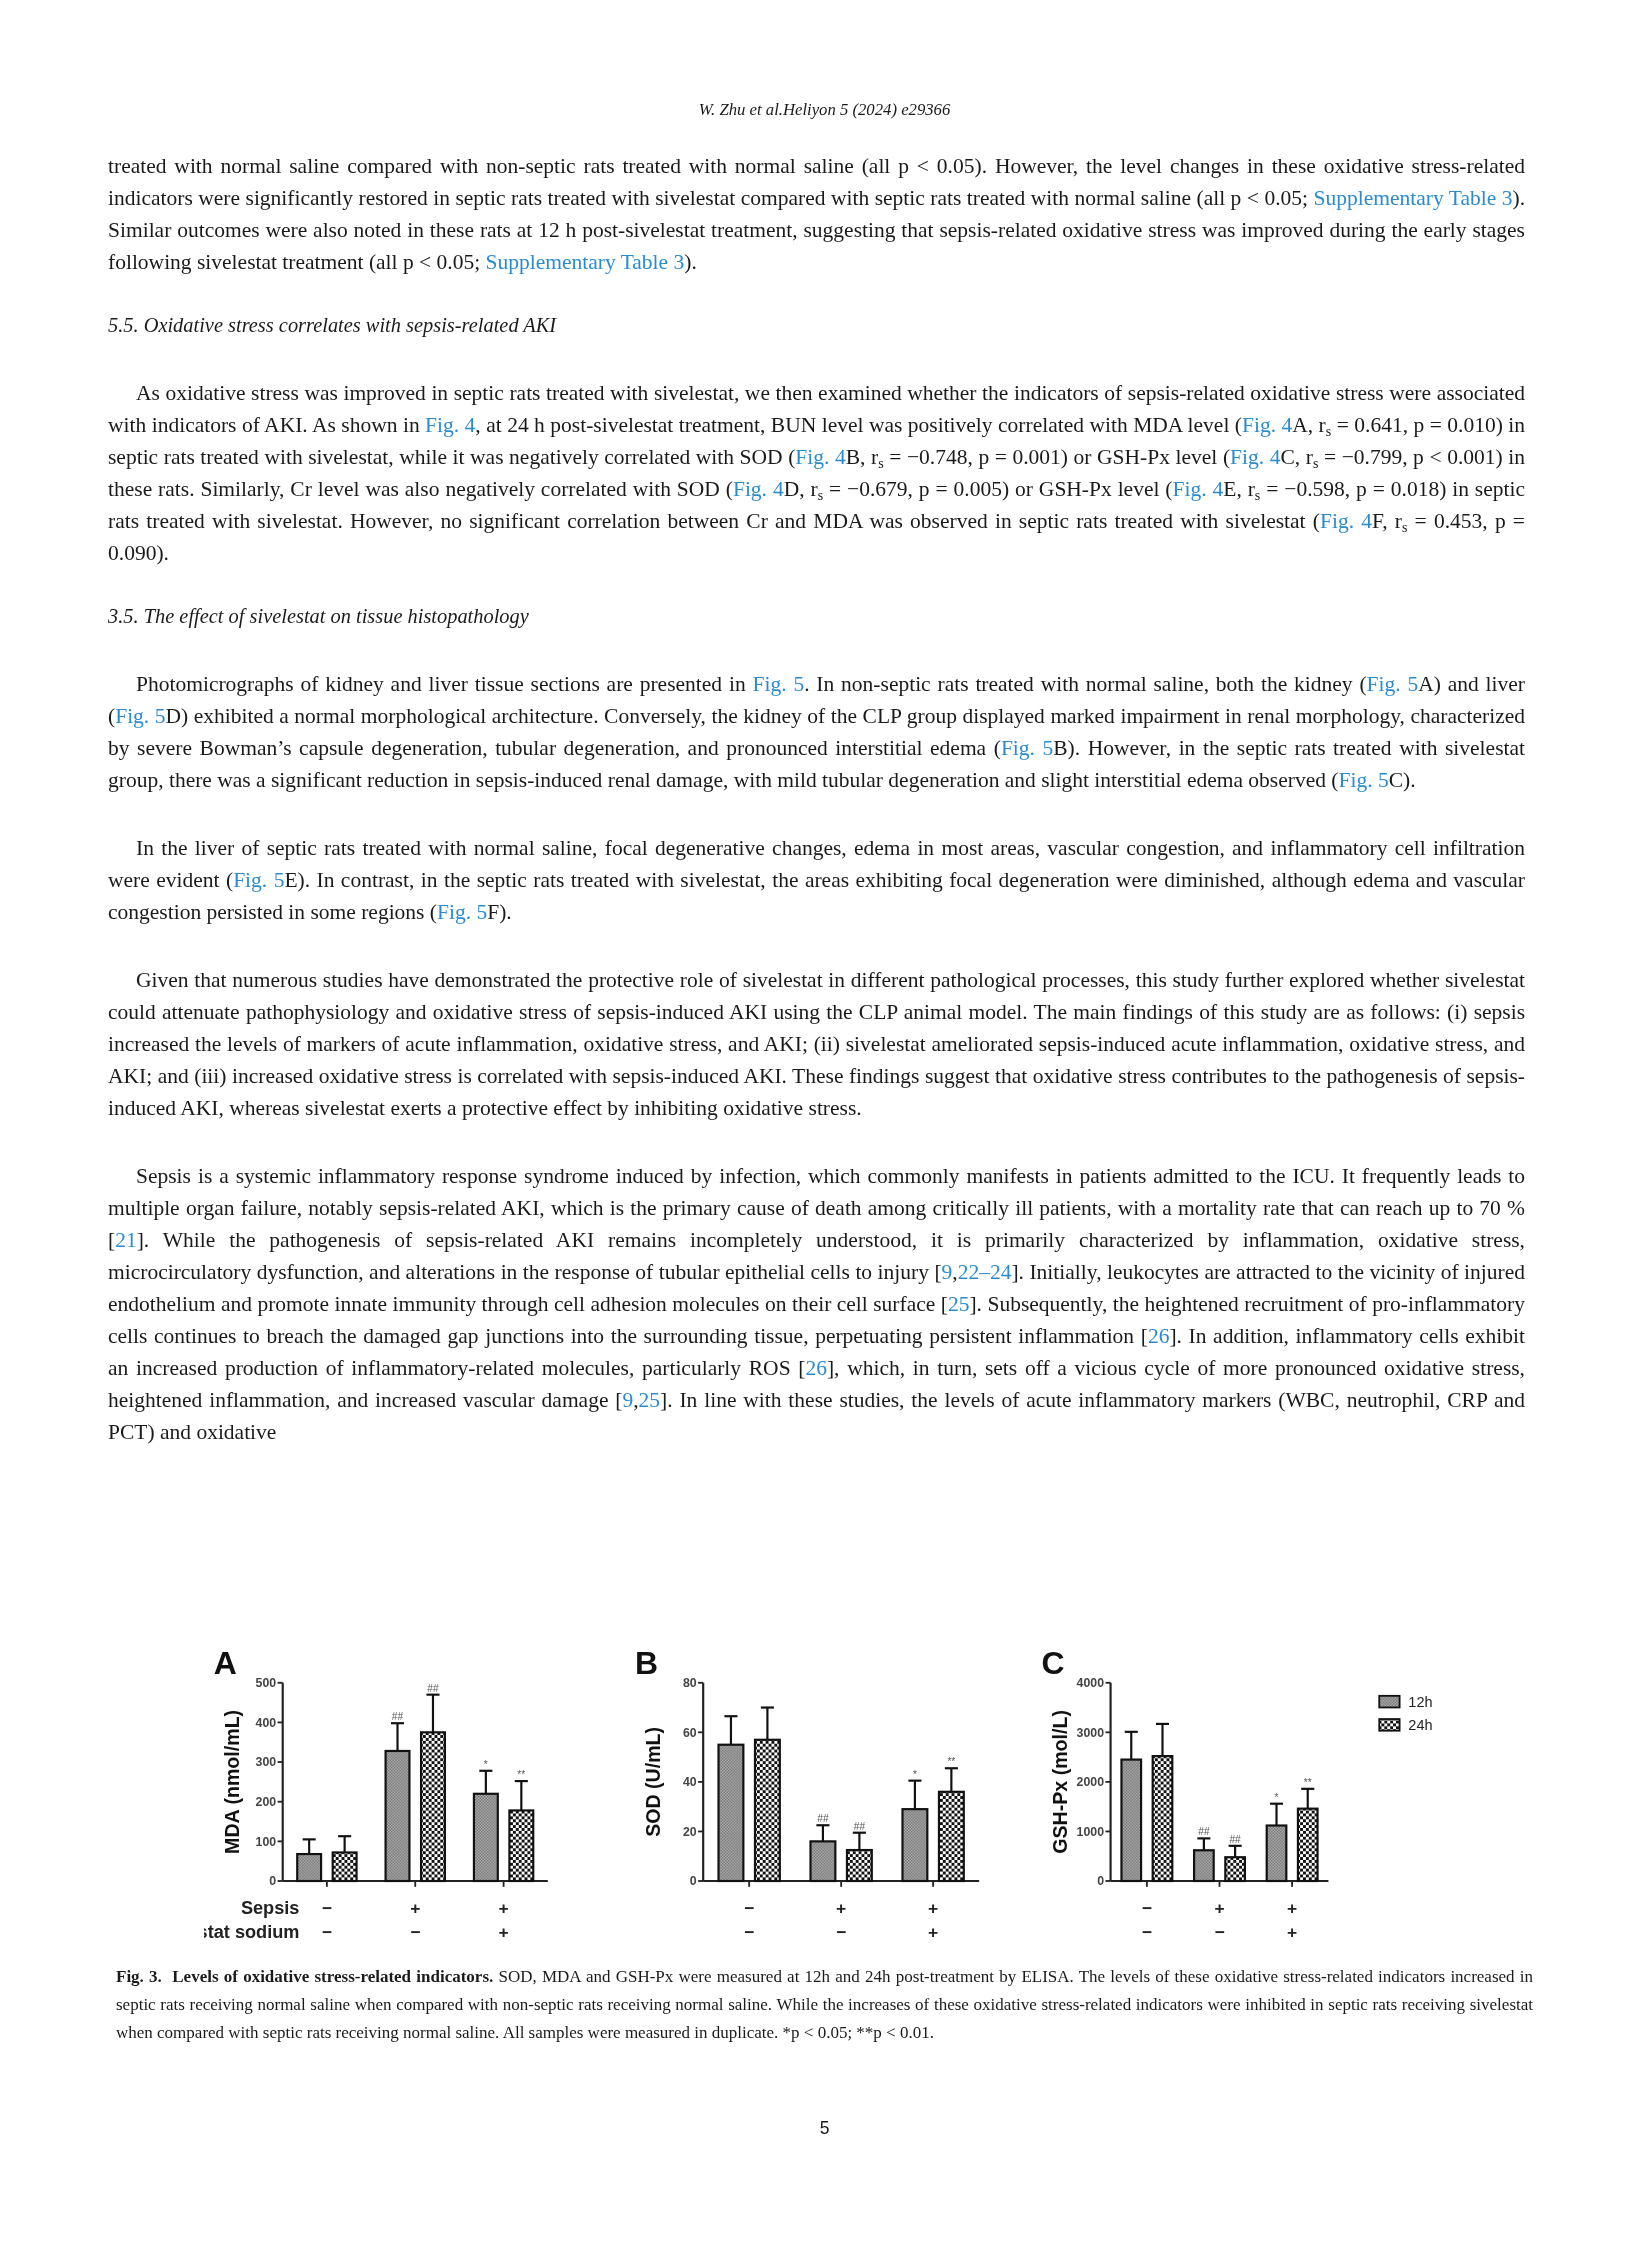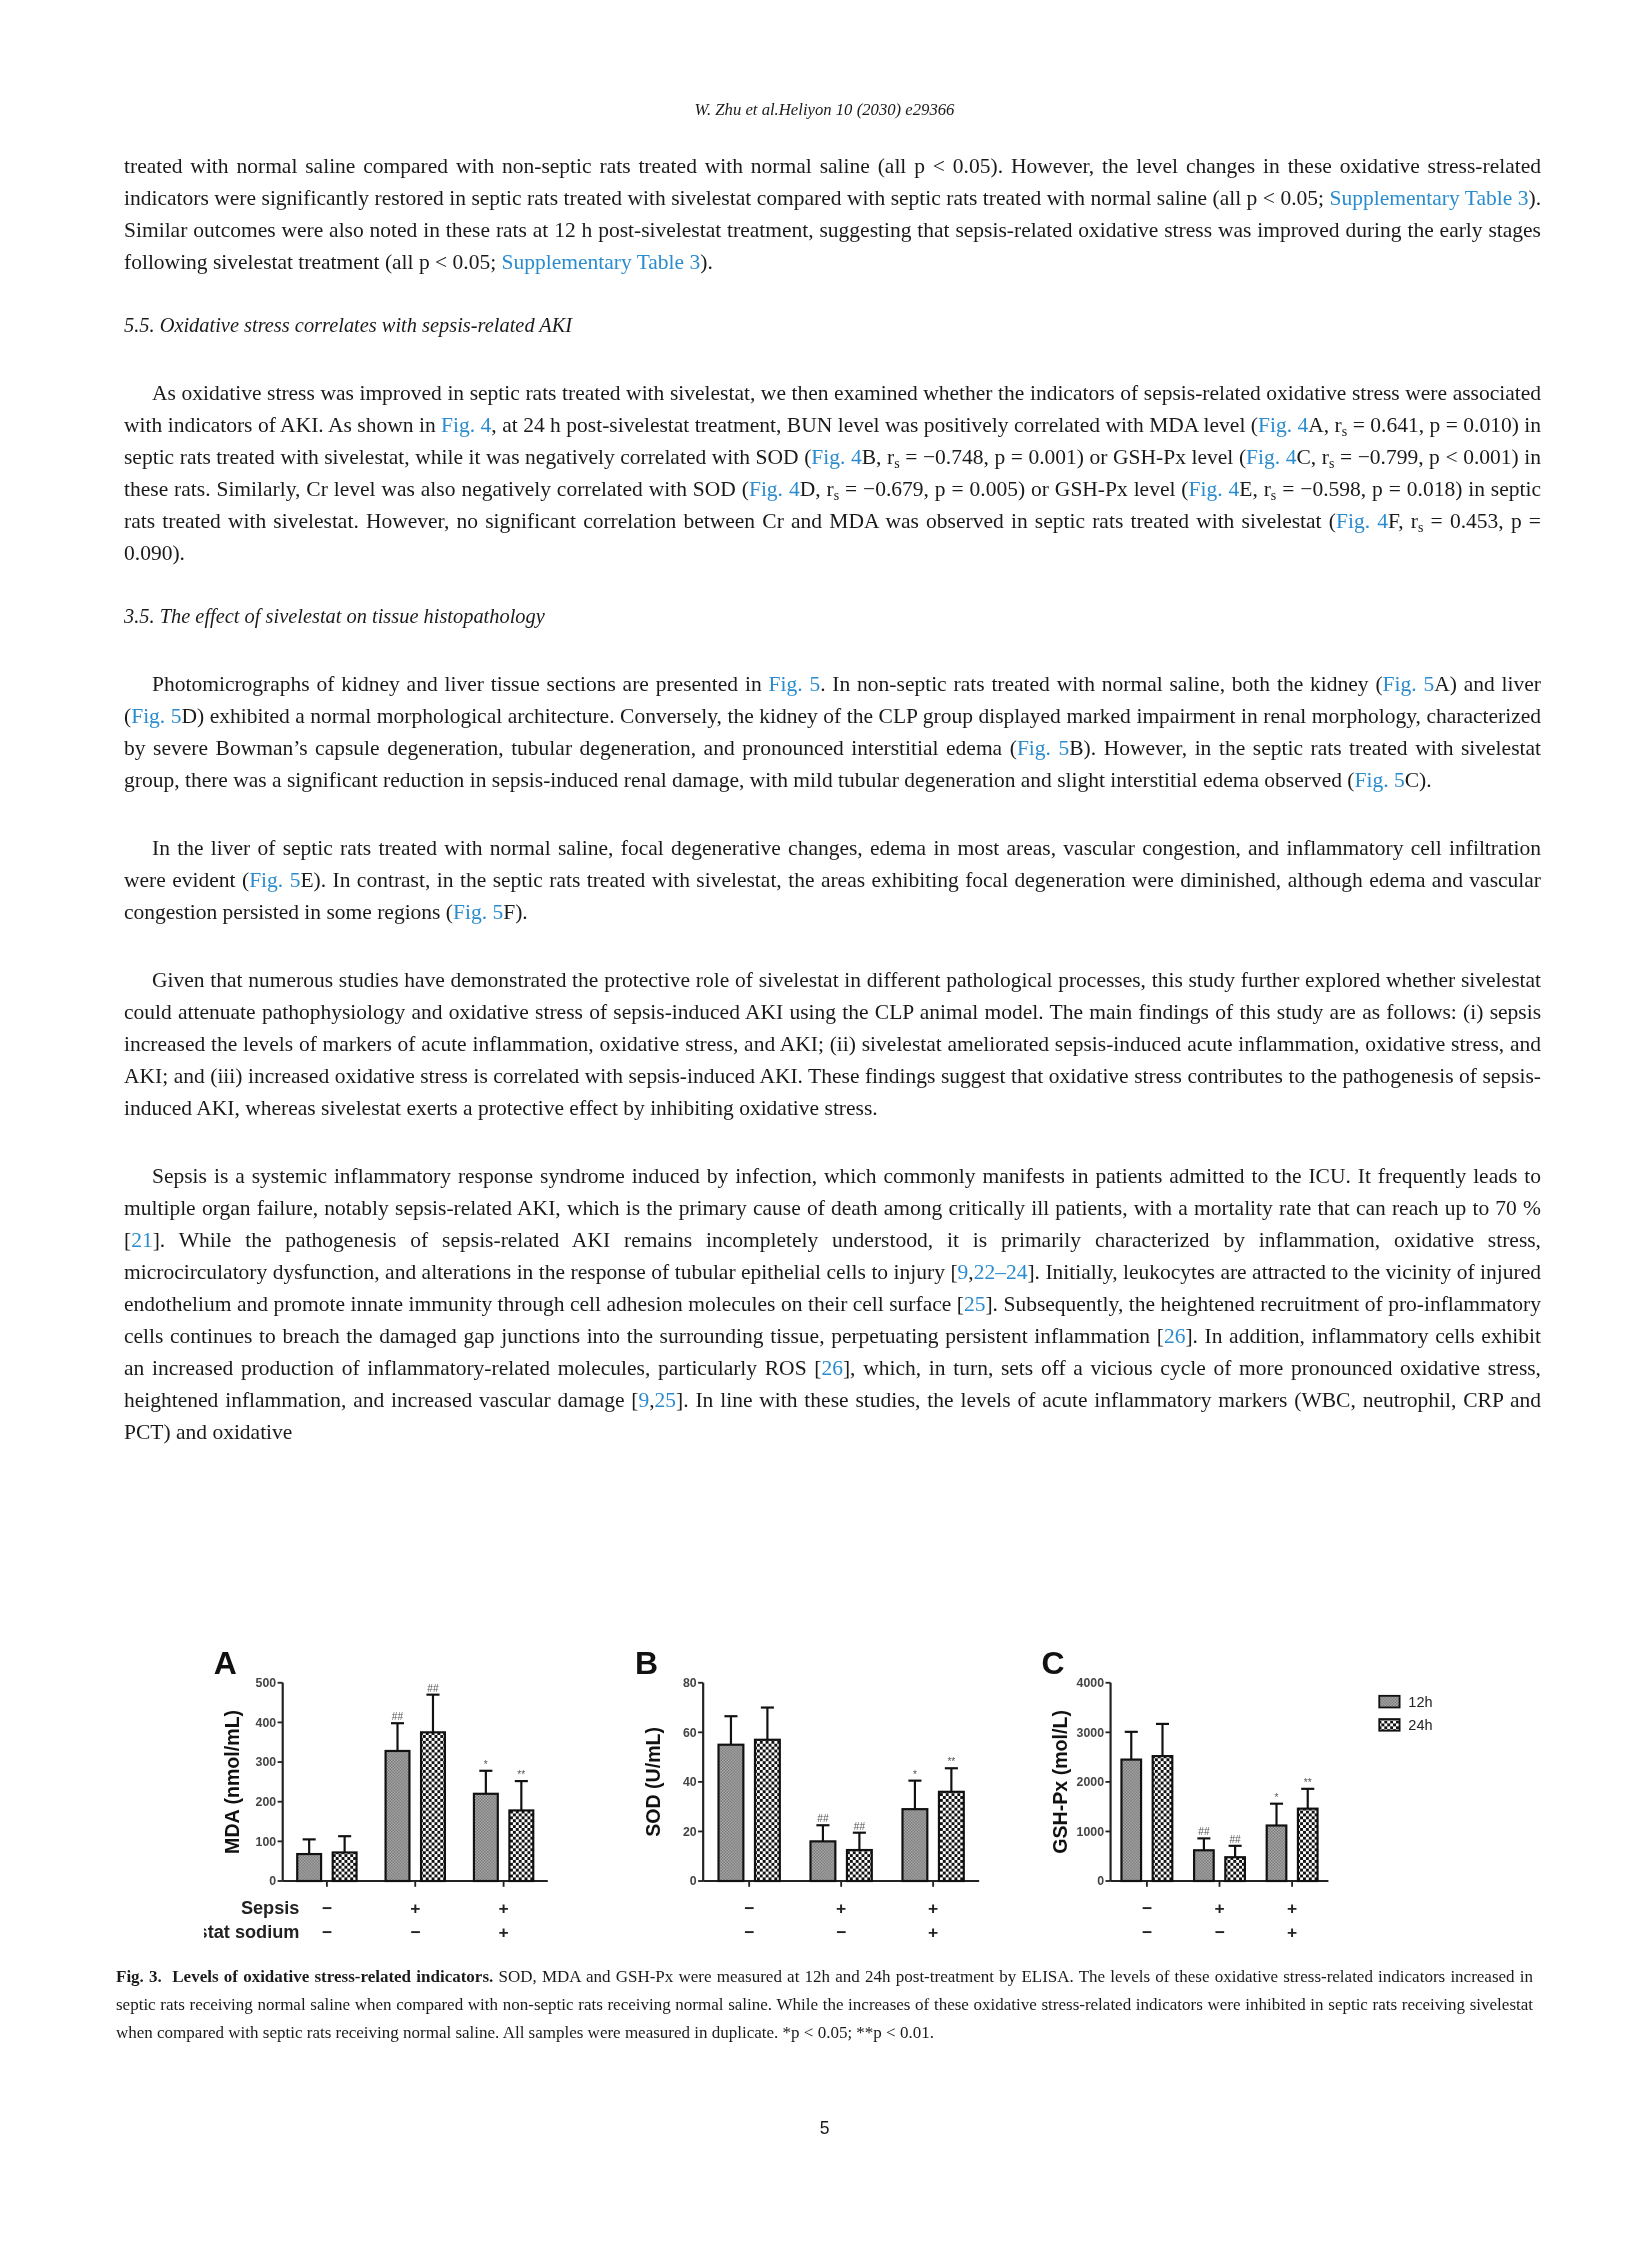--- a/index.html
+++ b/index.html
@@ -1,41 +1,41 @@
 <!DOCTYPE html>
 <html style="font-size:11.6px"><head>
 <meta charset="utf-8">
 <style>
   html, body { margin:0; padding:0; background:#ffffff; }
   body { width:1649px; height:2250px; position:relative; overflow:hidden;
          font-family:"Liberation Serif","DejaVu Serif",serif; color:#1a1a1a; }
   .running-head { position:absolute; top:100px; left:116px; width:1417px; font-style:italic;
          font-size:16.7px; display:flex; justify-content:center; }
-  .body { position:absolute; top:150px; left:124px; width:1417px; font-size:21.5px; line-height:32px;
+  .body { position:absolute; top:150px; left:108px; width:1417px; font-size:21.5px; line-height:32px;
           text-align:justify; }
   .body p { margin:0; text-indent:0; }
   .body p.indent { text-indent:28px;margin-top:36px; }
   .sec-head { font-style:italic; font-size:20.4px; margin:31px 0 29px 0; }
   .sec-head.bold { font-style:normal; font-weight:bold; }
   a.ref, span.ref { color:#2a8ccf; text-decoration:none; }
   sub { font-size:14px; vertical-align:-3.6px; line-height:0; }
   .figure { position:absolute; left:204px; top:1645px; width:1360px; height:305px; }
   .caption { position:absolute; top:1963px; left:116px; width:1417px; font-size:17px; line-height:28px;
              text-align:justify; }
   .caption b { font-weight:bold; }
   .pagenum { position:absolute; top:2118px; left:0; width:1649px; text-align:center; font-size:17.5px;
              font-family:"Liberation Sans","DejaVu Sans",sans-serif; }
   svg text { font-family:"Liberation Sans","DejaVu Sans",sans-serif; }
 </style>
 </head>
 <body>
 
 <div class="running-head">
   <span>W. Zhu et al.</span>
-  <span>Heliyon 10 (2030) e29366</span>
+  <span>Heliyon 5 (2024) e29366</span>
 </div>
 
 <div class="body">
   <p><span>treated with normal saline compared with non-septic rats treated with normal saline (all p &lt; 0.05). However, the level changes in these oxidative stress-related indicators were significantly restored in septic rats treated with sivelestat compared with septic rats treated with normal saline (all p &lt; 0.05; </span><a class="ref">Supplementary Table 3</a><span>). Similar outcomes were also noted in these rats at 12 h post-sivelestat treatment, suggesting that sepsis-related oxidative stress was improved during the early stages following sivelestat treatment (all p &lt; 0.05; </span><a class="ref">Supplementary Table 3</a><span>).</span></p>
 
   <div class="sec-head">5.5.  Oxidative stress correlates with sepsis-related AKI</div>
   <p class="indent"><span>As oxidative stress was improved in septic rats treated with sivelestat, we then examined whether the indicators of sepsis-related oxidative stress were associated with indicators of AKI. As shown in </span><a class="ref">Fig. 4</a><span>, at 24 h post-sivelestat treatment, BUN level was positively correlated with MDA level (</span><a class="ref">Fig. 4</a><span>A, r</span><sub>s</sub><span> = 0.641, p = 0.010) in septic rats treated with sivelestat, while it was negatively correlated with SOD (</span><a class="ref">Fig. 4</a><span>B, r</span><sub>s</sub><span> = −0.748, p = 0.001) or GSH-Px level (</span><a class="ref">Fig. 4</a><span>C, r</span><sub>s</sub><span> = −0.799, p &lt; 0.001) in these rats. Similarly, Cr level was also negatively correlated with SOD (</span><a class="ref">Fig. 4</a><span>D, r</span><sub>s</sub><span> = −0.679, p = 0.005) or GSH-Px level (</span><a class="ref">Fig. 4</a><span>E, r</span><sub>s</sub><span> = −0.598, p = 0.018) in septic rats treated with sivelestat. However, no significant correlation between Cr and MDA was observed in septic rats treated with sivelestat (</span><a class="ref">Fig. 4</a><span>F, r</span><sub>s</sub><span> = 0.453, p = 0.090).</span></p>
 
   <div class="sec-head">3.5.  The effect of sivelestat on tissue histopathology</div>
   <p class="indent"><span>Photomicrographs of kidney and liver tissue sections are presented in </span><a class="ref">Fig. 5</a><span>. In non-septic rats treated with normal saline, both the kidney (</span><a class="ref">Fig. 5</a><span>A) and liver (</span><a class="ref">Fig. 5</a><span>D) exhibited a normal morphological architecture. Conversely, the kidney of the CLP group displayed marked impairment in renal morphology, characterized by severe Bowman’s capsule degeneration, tubular degeneration, and pronounced interstitial edema (</span><a class="ref">Fig. 5</a><span>B). However, in the septic rats treated with sivelestat group, there was a significant reduction in sepsis-induced renal damage, with mild tubular degeneration and slight interstitial edema observed (</span><a class="ref">Fig. 5</a><span>C).</span></p>

